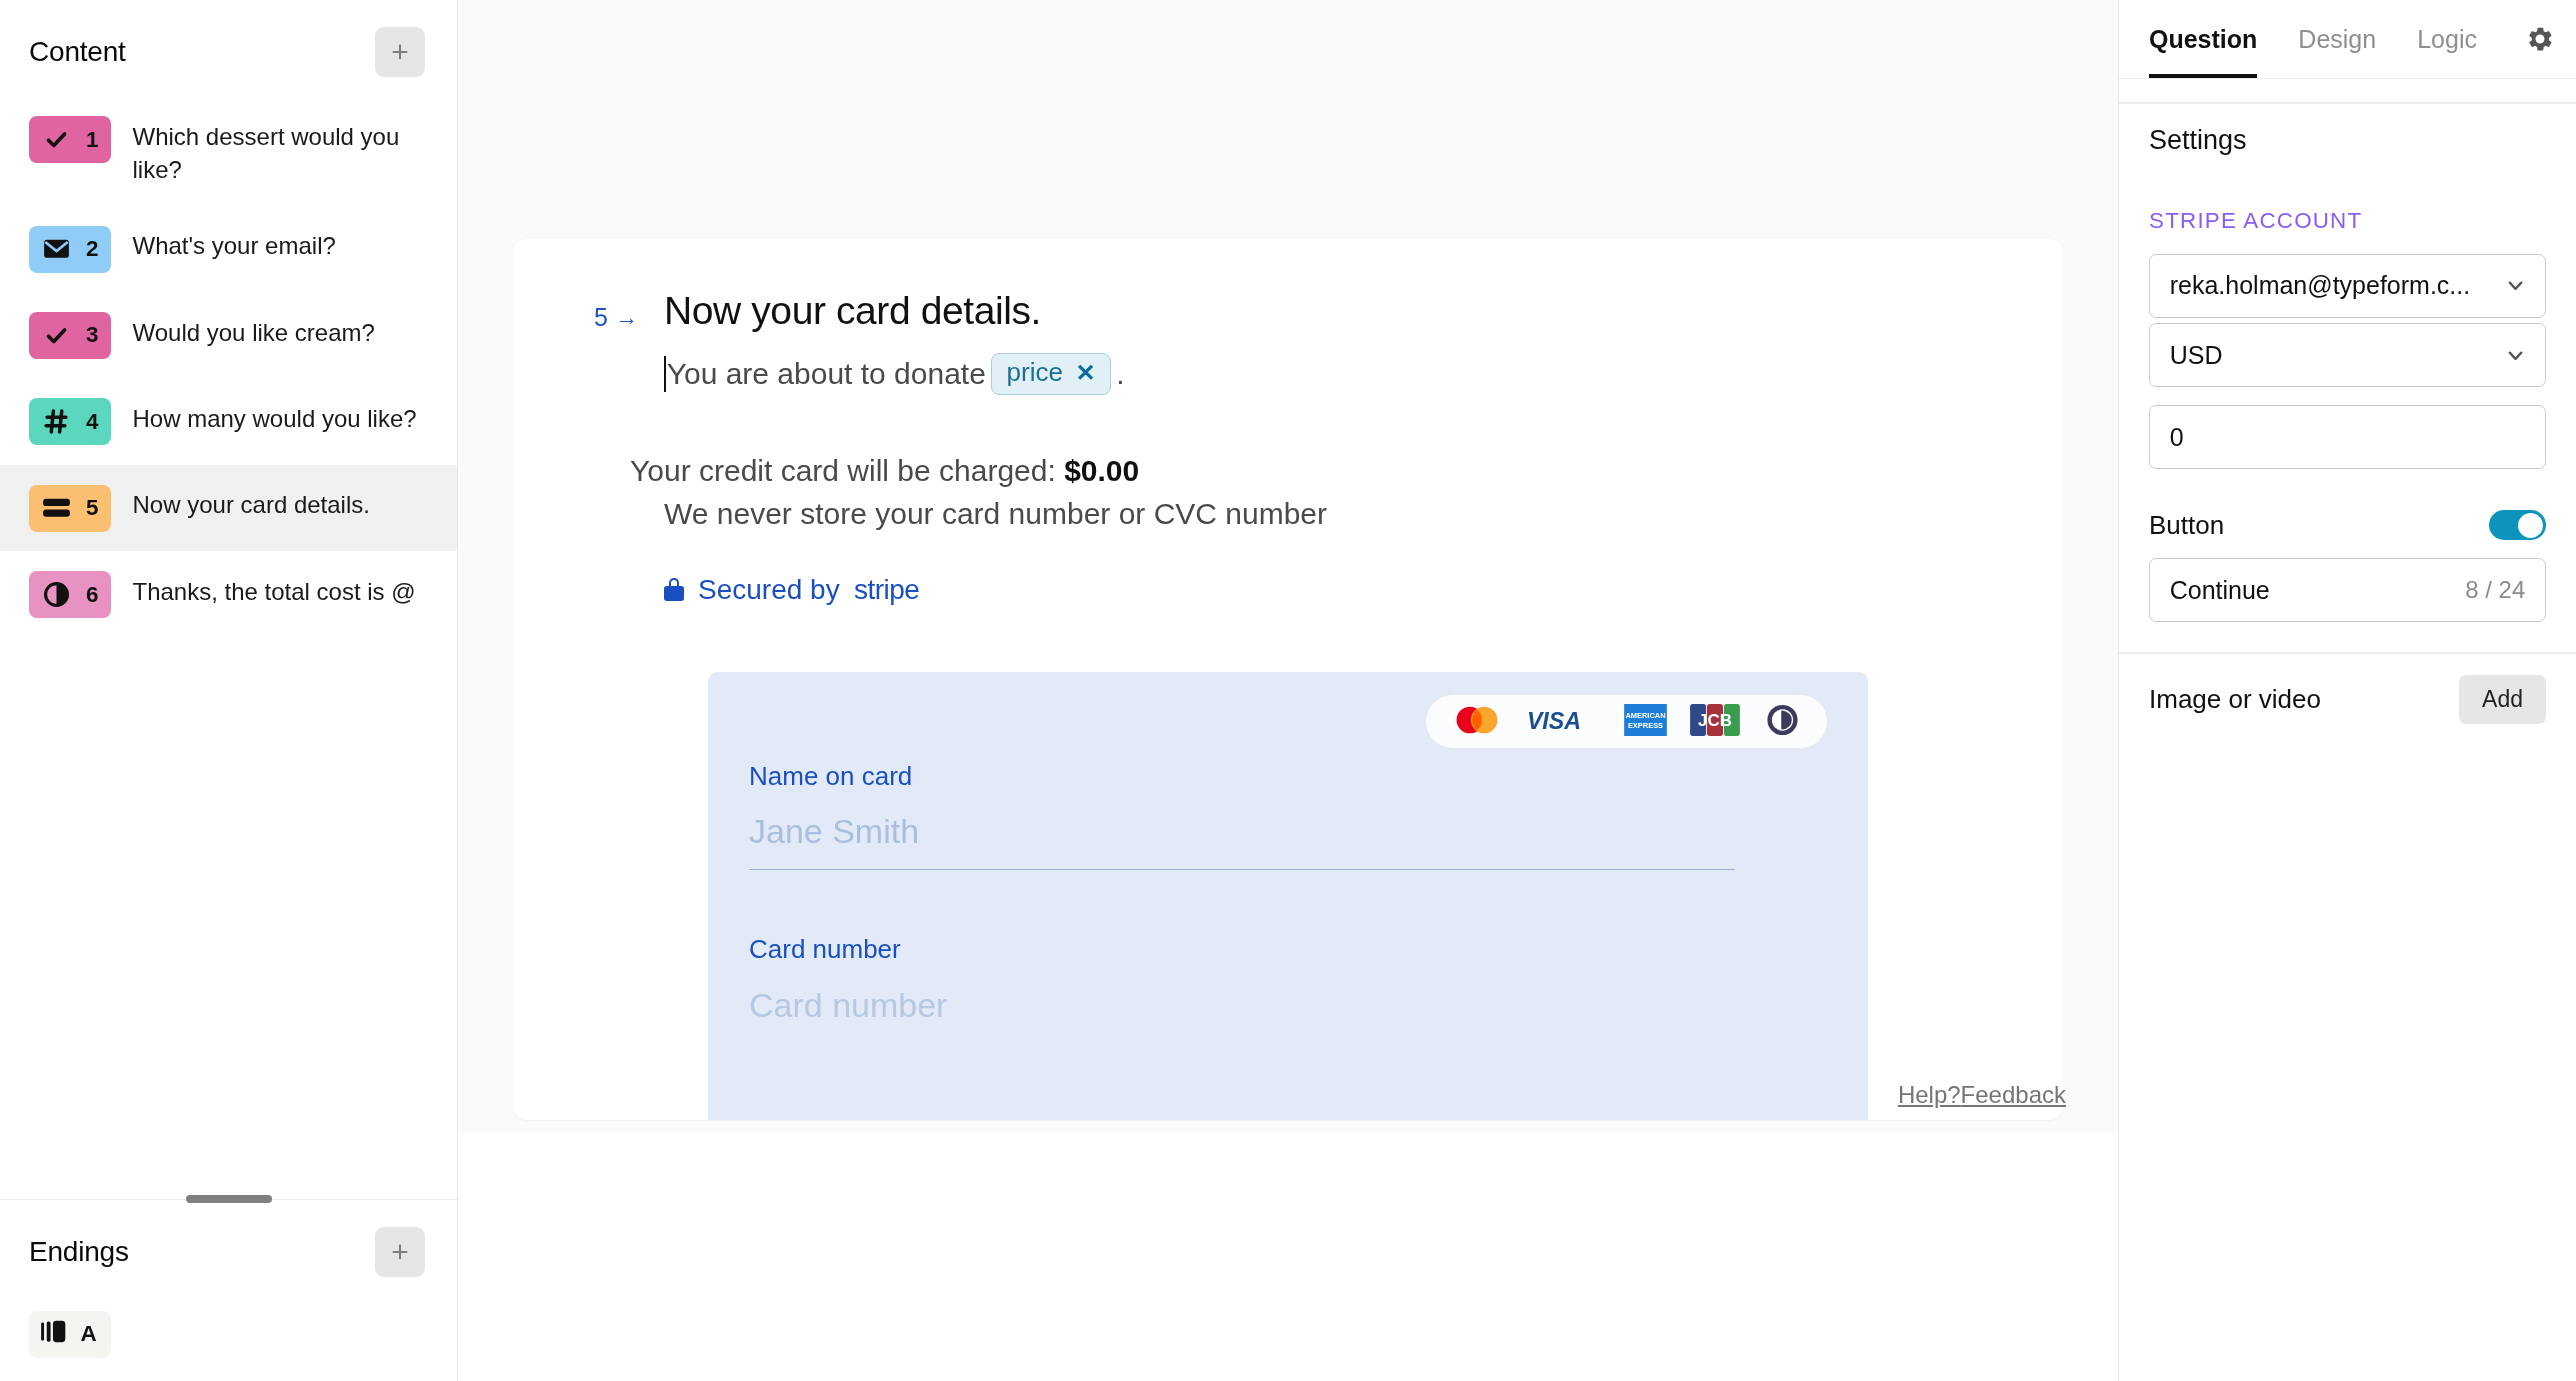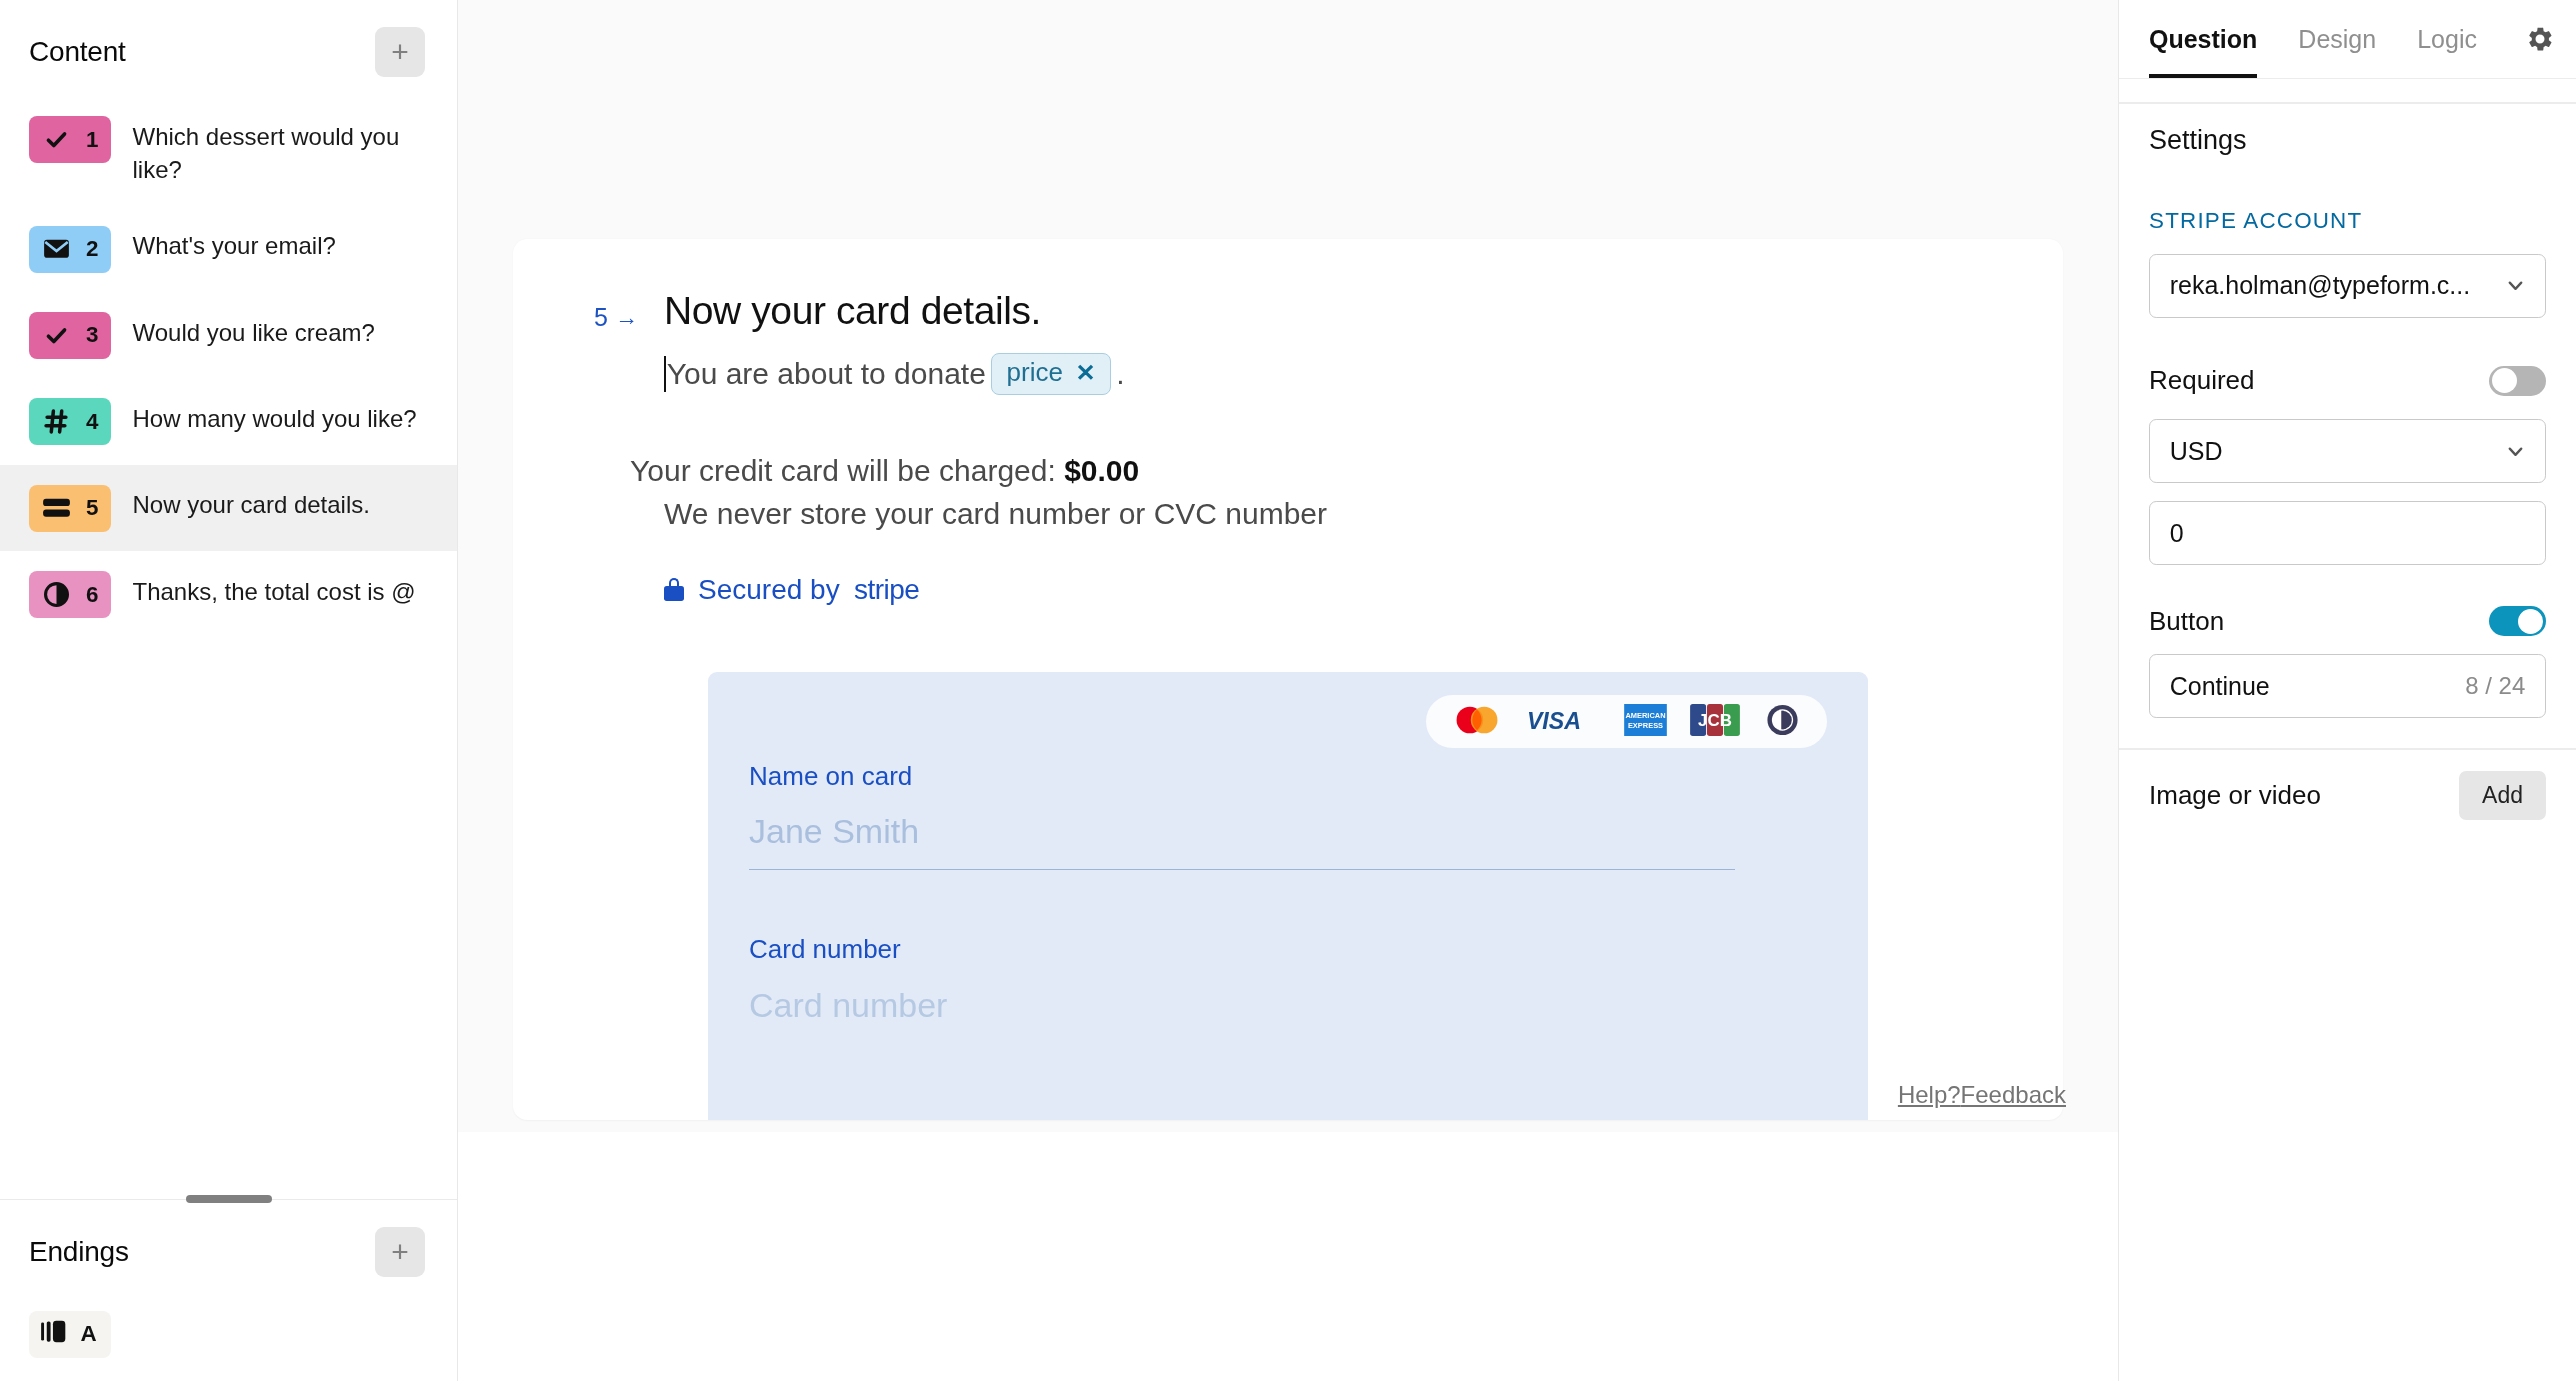--- a/index.html
+++ b/index.html
@@ -174,21 +174,21 @@
   }
   .tab.active { color: #111; font-weight: 700; }
   .tab.active:after {
     content: ""; position: absolute; left: 0; right: 0; bottom: -1.8px;
     height: 4.5px; background: #111;
   }
   .gear { margin-left: auto; cursor: pointer; color: #555; display: flex; }
 
   .rp-section { padding: 21.5px 30px 0 30px; }
   .rp-h { font-size: 27px; color: #111; margin-bottom: 19.7px; }
-  .rp-h.small { font-size: 22.4px; letter-spacing: 1.2px; color: #0369a1; }
+  .rp-h.small { font-size: 22.4px; letter-spacing: 1.2px; color: #8b5cf6; }
   .select {
     height: 64px; border: 1.8px solid #c9c9c9; border-radius: 7.2px;
     display: flex; align-items: center; gap: 16px;
     padding: 0 18px 0 12.5px; cursor: pointer; background: #fff;
   }
   .select .val { font-size: 25px; color: #111; flex: 1 1 auto; white-space: nowrap; overflow: hidden; }
   .select .val.pad { padding-left: 7.2px; }
   .chev { color: #555; flex: 0 0 auto; display: flex; }
   .type-icon {
     width: 41px; height: 41px; border-radius: 7.2px; background: #fbbf72;
@@ -463,26 +463,20 @@
       <div class="select">
         <span class="val pad">reka.holman@typeform.c...</span>
         <span class="chev">
           <svg width="23" height="23" viewBox="0 0 24 24" fill="none" stroke="#555" stroke-width="2.4" stroke-linecap="round" stroke-linejoin="round">
               <path d="M6 9 L12 15.5 L18 9"></path>
             </svg>
         </span>
       </div>
     </div>
 
-    <div class="row" style="margin-top:30px">
-      <span class="row-label">Required</span>
-      <span class="toggle off">
-          <span class="knob"></span>
-        </span>
-    </div>
 
     <div class="rp-section" style="padding-top:5.4px">
       <div class="select">
         <span class="val pad">USD</span>
         <span class="chev">
           <svg width="23" height="23" viewBox="0 0 24 24" fill="none" stroke="#555" stroke-width="2.4" stroke-linecap="round" stroke-linejoin="round">
               <path d="M6 9 L12 15.5 L18 9"></path>
             </svg>
         </span>
       </div>

